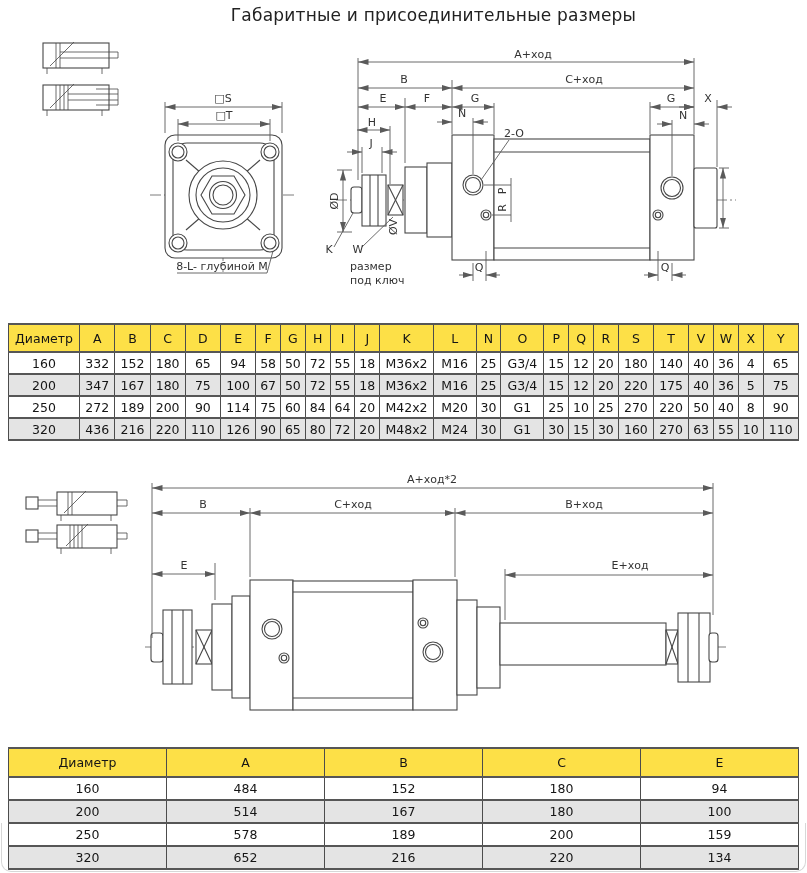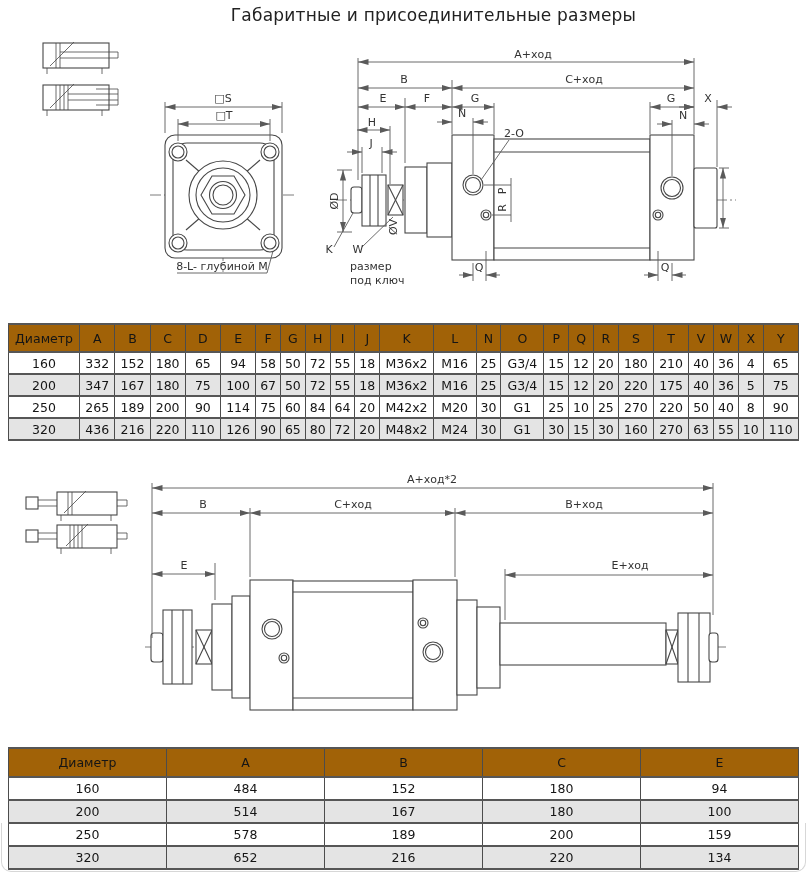--- a/index.html
+++ b/index.html
@@ -18,21 +18,21 @@
         stroke:#474747;stroke-width:1.1;fill:#fff;}
   .thin line{stroke-width:.8;}
   .ctr{stroke:#5a5a5a;stroke-width:.8;stroke-dasharray:11,3,2,3;fill:none;}
   .tbl-wrap{position:absolute;left:8px;width:791px;}
   #tbl1{top:323px;}
   #tbl2{top:747px;}
   table{border-collapse:collapse;width:100%;font-size:12.5px;color:#151515;}
   th,td{border-left:1px solid #4c4c4c;border-right:1px solid #4c4c4c;
         border-top:2px solid #565656;border-bottom:2px solid #565656;
         text-align:center;padding:0 1px;font-weight:normal;}
-  thead th{background:#a16207;height:26px;}
+  thead th{background:#fde047;height:26px;}
   tbody td{height:20px;background:#fff;}
   tbody tr:nth-child(even) td{background:#e4e4e4;}
   .t2{table-layout:fixed;}
   .t2 thead th{height:27px;}
   .t2 tbody td{height:21px;}
   .t1 th:first-child{width:9%;}
   .t1 th:nth-child(12){width:6.8%;}
   .t1 th:nth-child(13){width:5.4%;}
 </style>
 </head>
@@ -281,21 +281,21 @@
             <td>55</td>
             <td>18</td>
             <td>M36x2</td>
             <td>M16</td>
             <td>25</td>
             <td>G3/4</td>
             <td>15</td>
             <td>12</td>
             <td>20</td>
             <td>180</td>
-            <td>210</td>
+            <td>140</td>
             <td>40</td>
             <td>36</td>
             <td>4</td>
             <td>65</td>
           </tr>
           <tr>
             <td>200</td>
             <td>347</td>
             <td>167</td>
             <td>180</td>
@@ -315,21 +315,21 @@
             <td>20</td>
             <td>220</td>
             <td>175</td>
             <td>40</td>
             <td>36</td>
             <td>5</td>
             <td>75</td>
           </tr>
           <tr>
             <td>250</td>
-            <td>265</td>
+            <td>272</td>
             <td>189</td>
             <td>200</td>
             <td>90</td>
             <td>114</td>
             <td>75</td>
             <td>60</td>
             <td>84</td>
             <td>64</td>
             <td>20</td>
             <td>M42x2</td>

